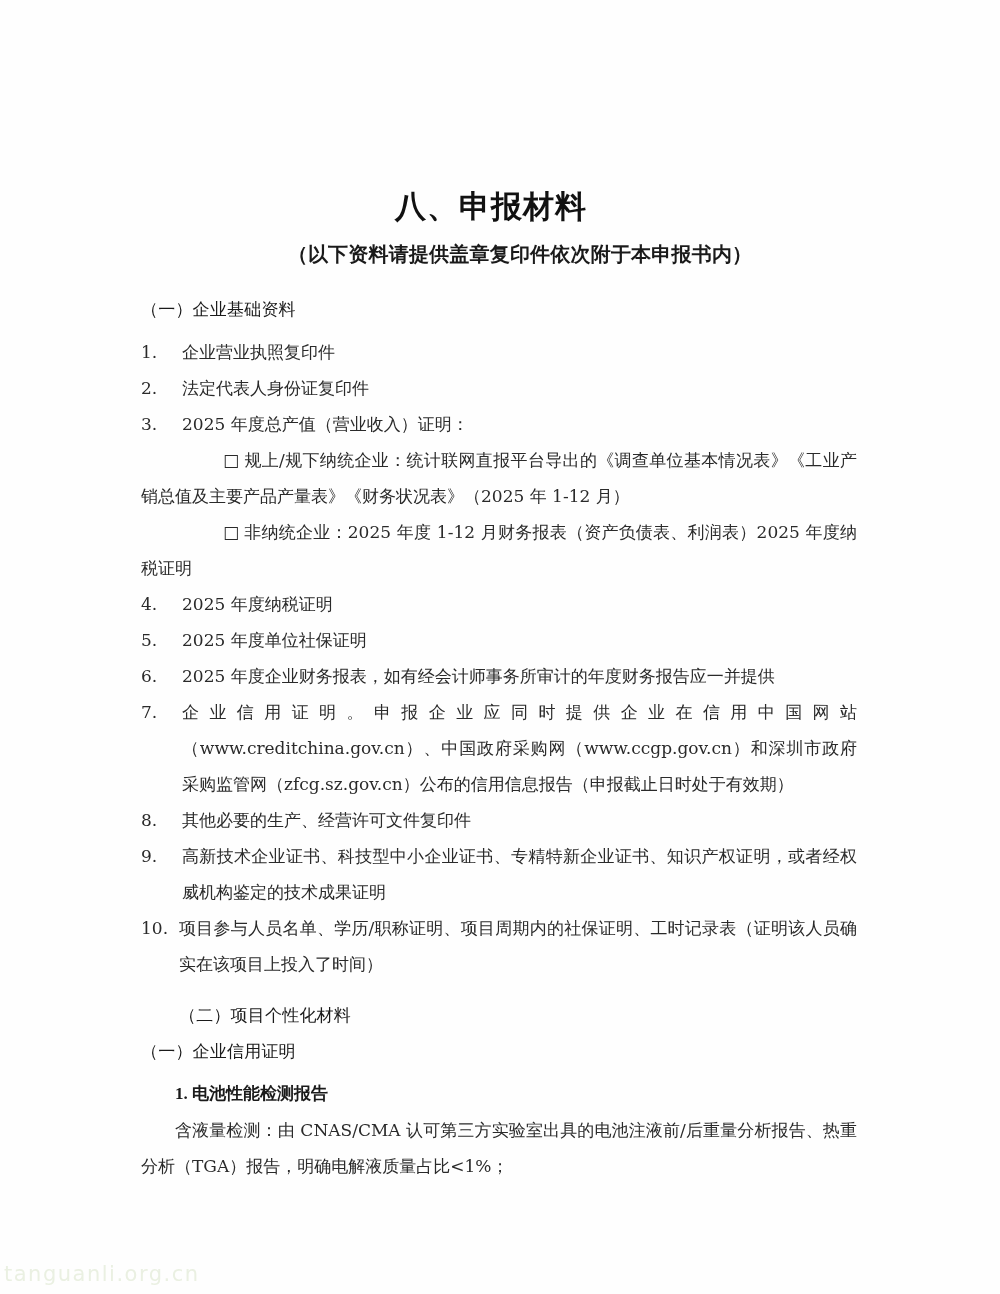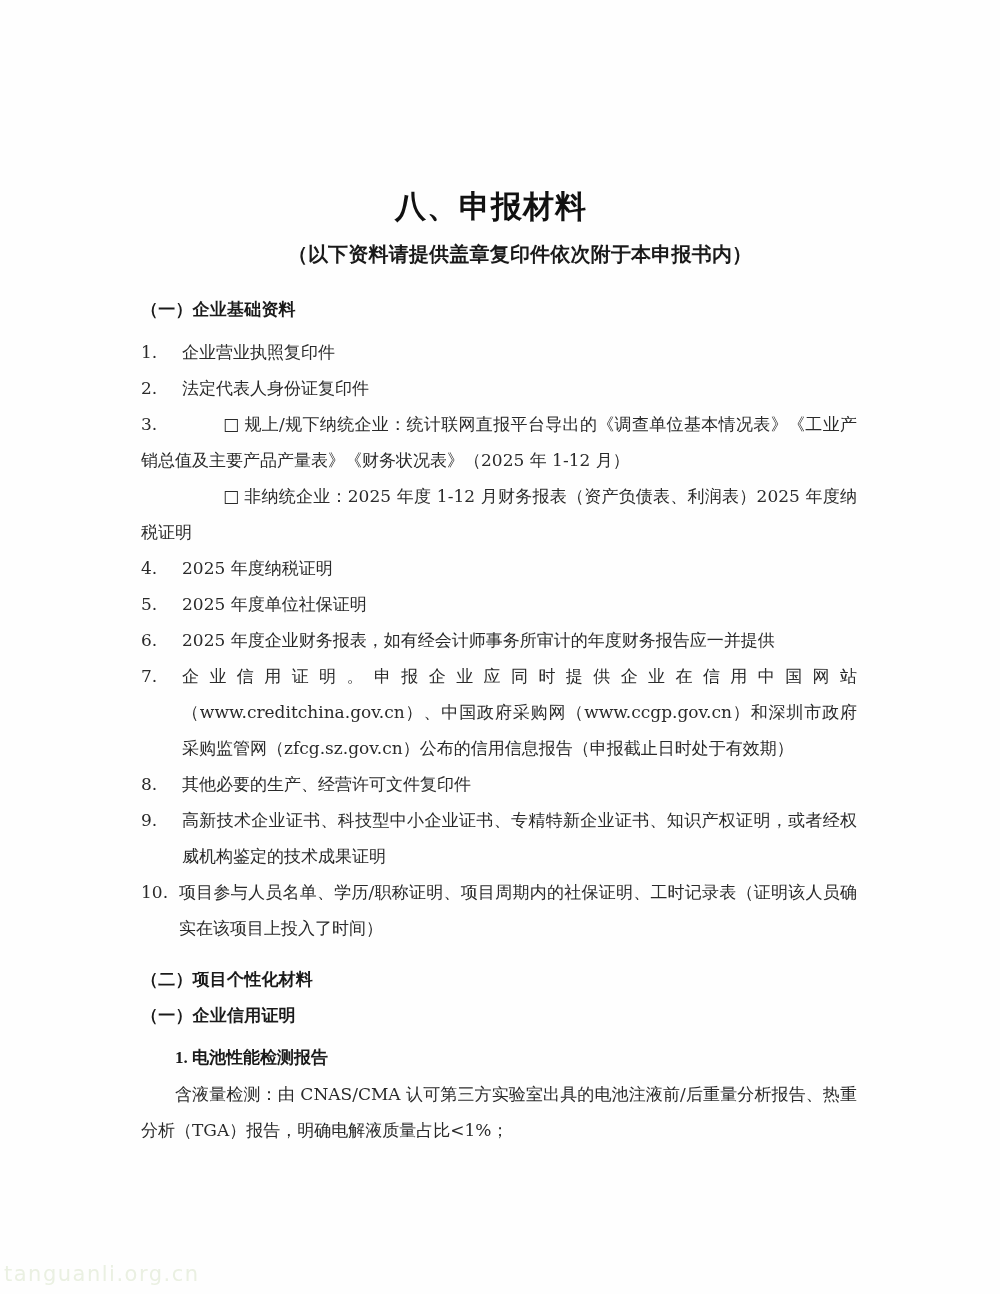--- a/index.html
+++ b/index.html
@@ -54,21 +54,21 @@
   
   .content {
     position: absolute;
     left: 141px;
     top: 298px;
     width: 716px;
   }
 
   .sec-head {
     font-size: 17px;
-    font-weight: bold;
+    font-weight: normal;
     color: #1a1a1a;
     margin: 0 0 13px 0;
     line-height: 1.35;
     letter-spacing: 0.2px;
     font-family: "DejaVu Sans", "Liberation Sans", sans-serif;
   }
 
   .num-item {
     position: relative;
     font-size: 17px;
@@ -120,21 +120,21 @@
   .sub-head {
     font-size: 17px;
     font-weight: bold;
     color: #1a1a1a;
     line-height: 36px;
     margin: 0;
     padding-left: 34px;
     font-family: Liberation Serif, serif;
   }
 
-  .sec-head.spaced-top { margin-top: 22px; }
+  .sec-head.spaced-top { margin-top: 22px; margin-left: 38px; }
 
   
   .watermark {
     position: absolute;
     left: 4px;
     bottom: 8px;
     font-size: 21px;
     letter-spacing: 1.5px;
     color: #eaf0e2;
     font-family: "DejaVu Sans", "Liberation Sans", sans-serif;
@@ -159,20 +159,21 @@
       <span>企业营业执照复印件</span>
     </div>
 
     <div class="num-item">
       <span class="num">2.</span>
       <span>法定代表人身份证复印件</span>
     </div>
 
     <div class="num-item">
       <span class="num">3.</span>
+      <span>2025 年度总产值（营业收入）证明：</span>
     </div>
 
     <div class="sub-check">
       <span class="cbox">□</span><span>规上/规下纳统企业：统计联网直报平台导出的《调查单位基本情况表》《工业产销总值及主要产品产量表》《财务状况表》（2025 年 1-12 月）</span>
     </div>
 
     <div class="sub-check">
       <span class="cbox">□</span><span>非纳统企业：2025 年度 1-12 月财务报表（资产负债表、利润表）2025 年度纳税证明</span>
     </div>
 

